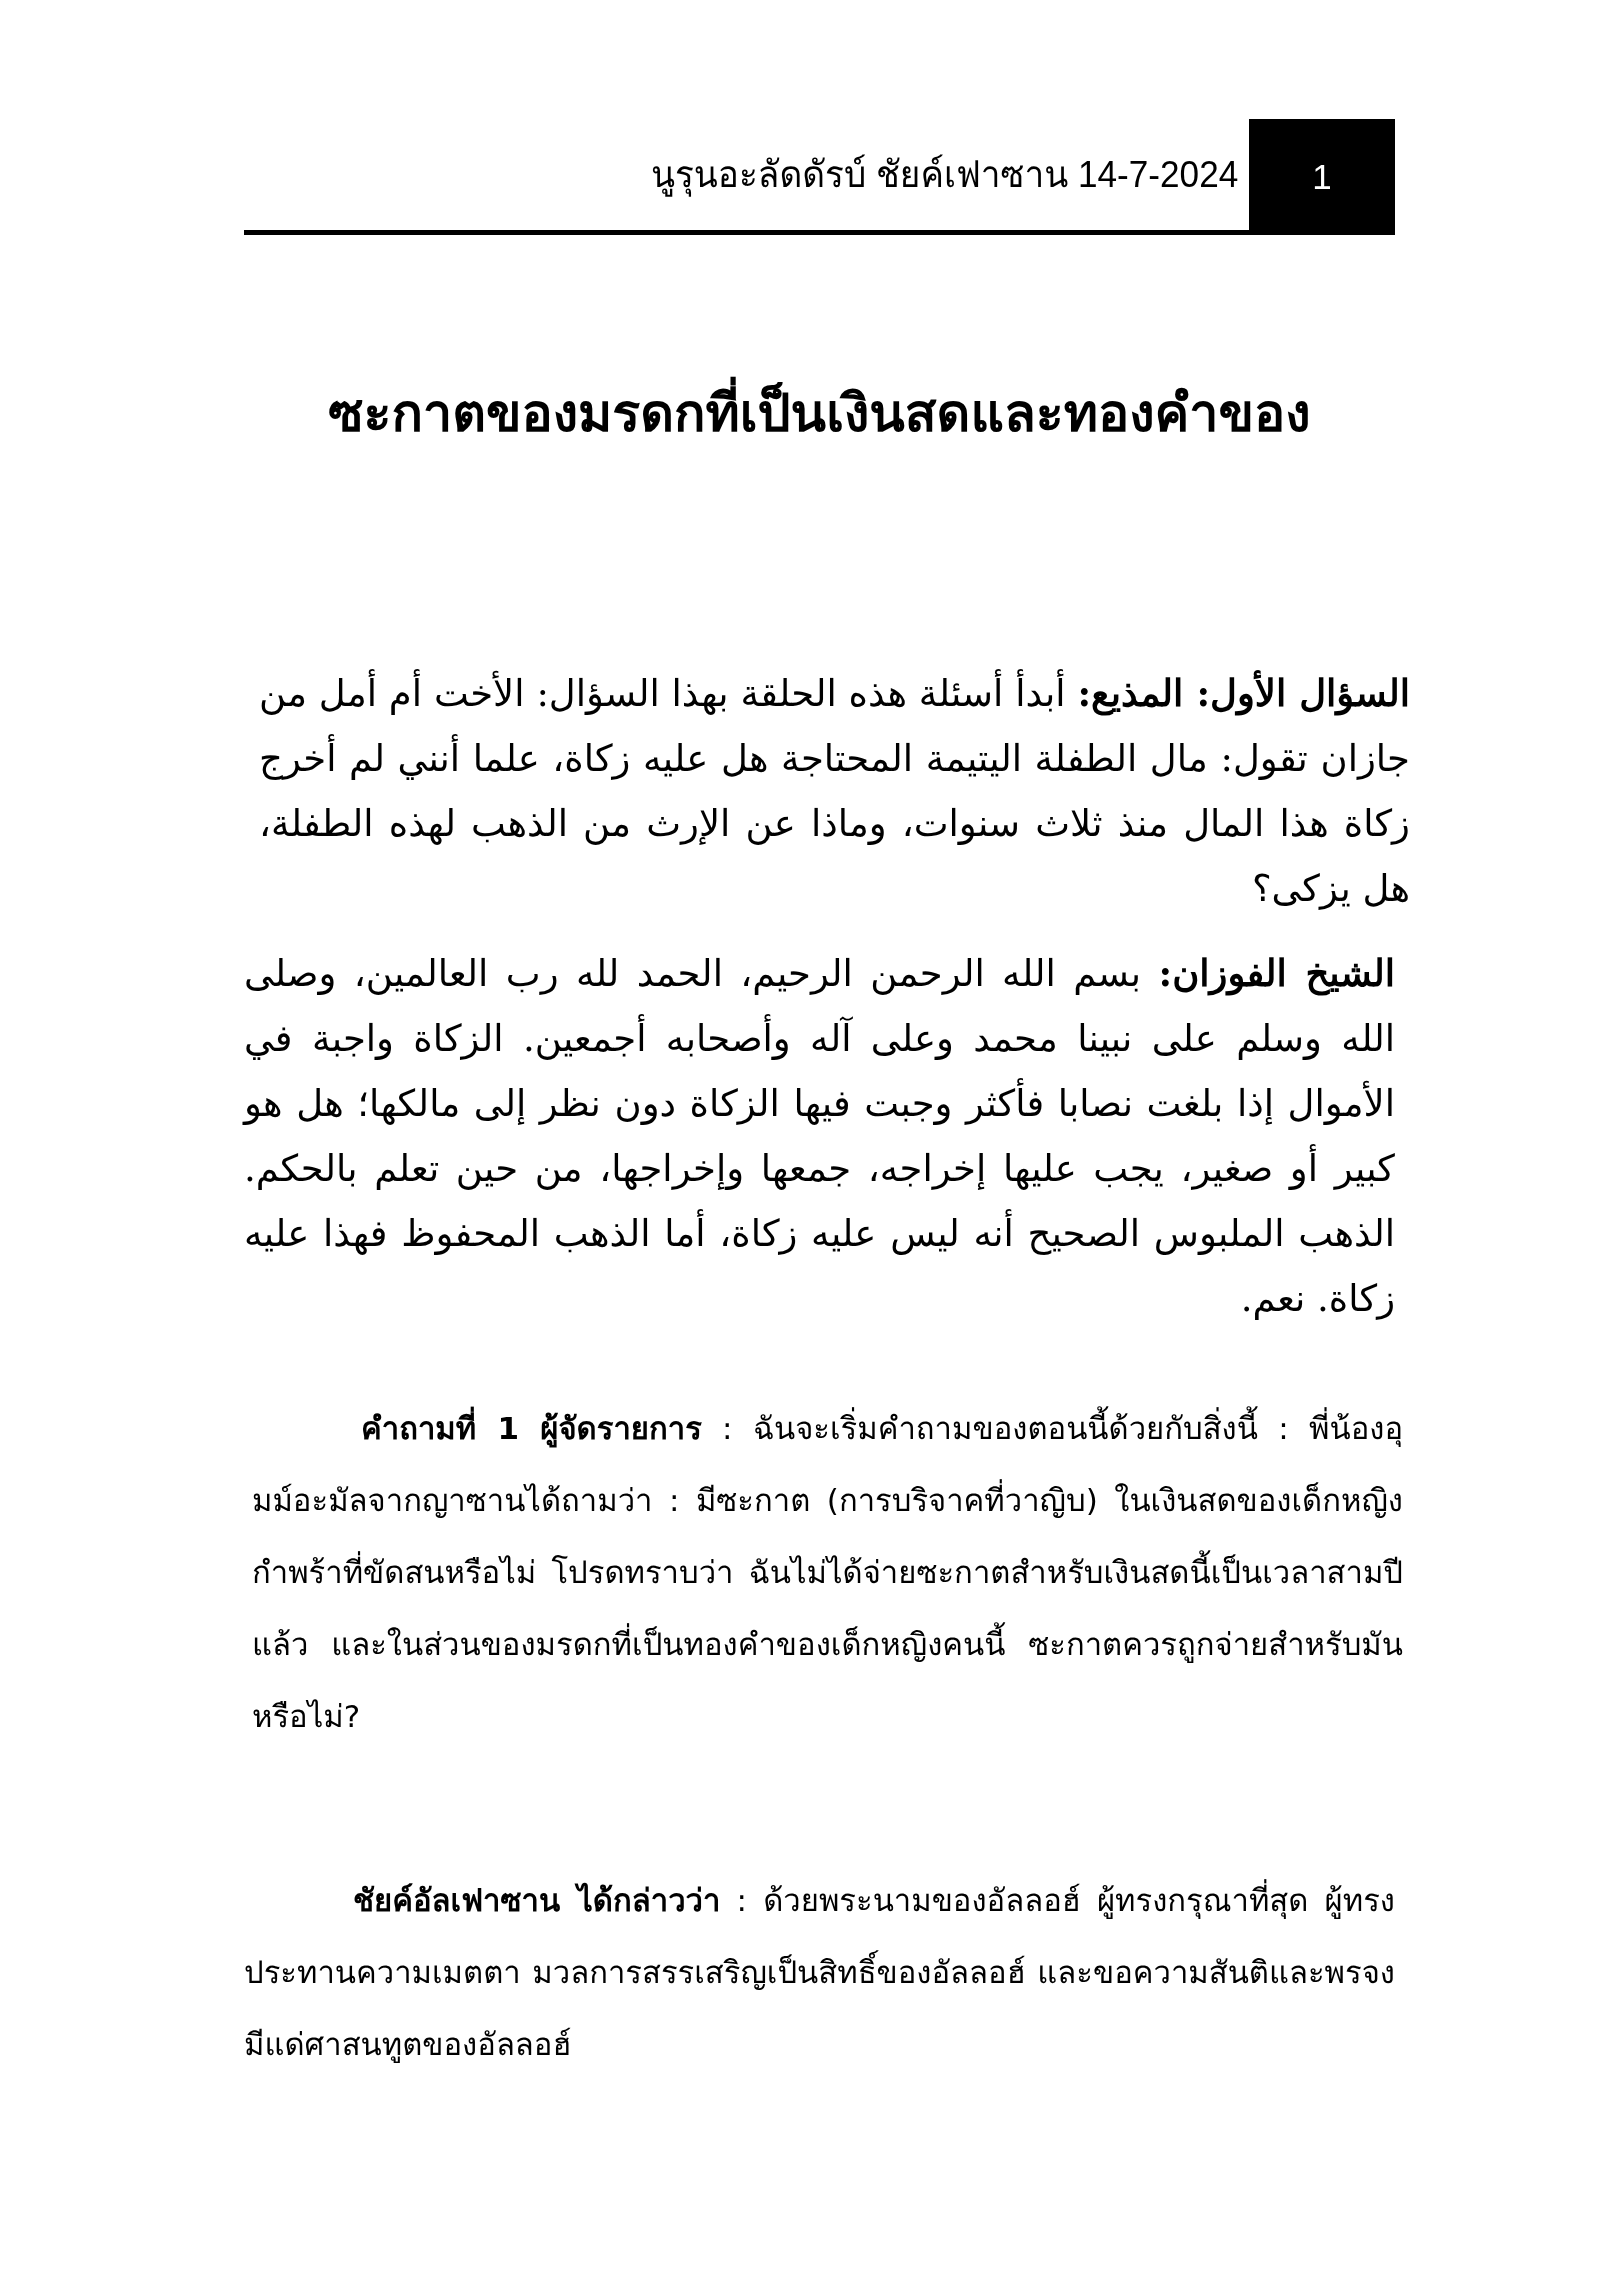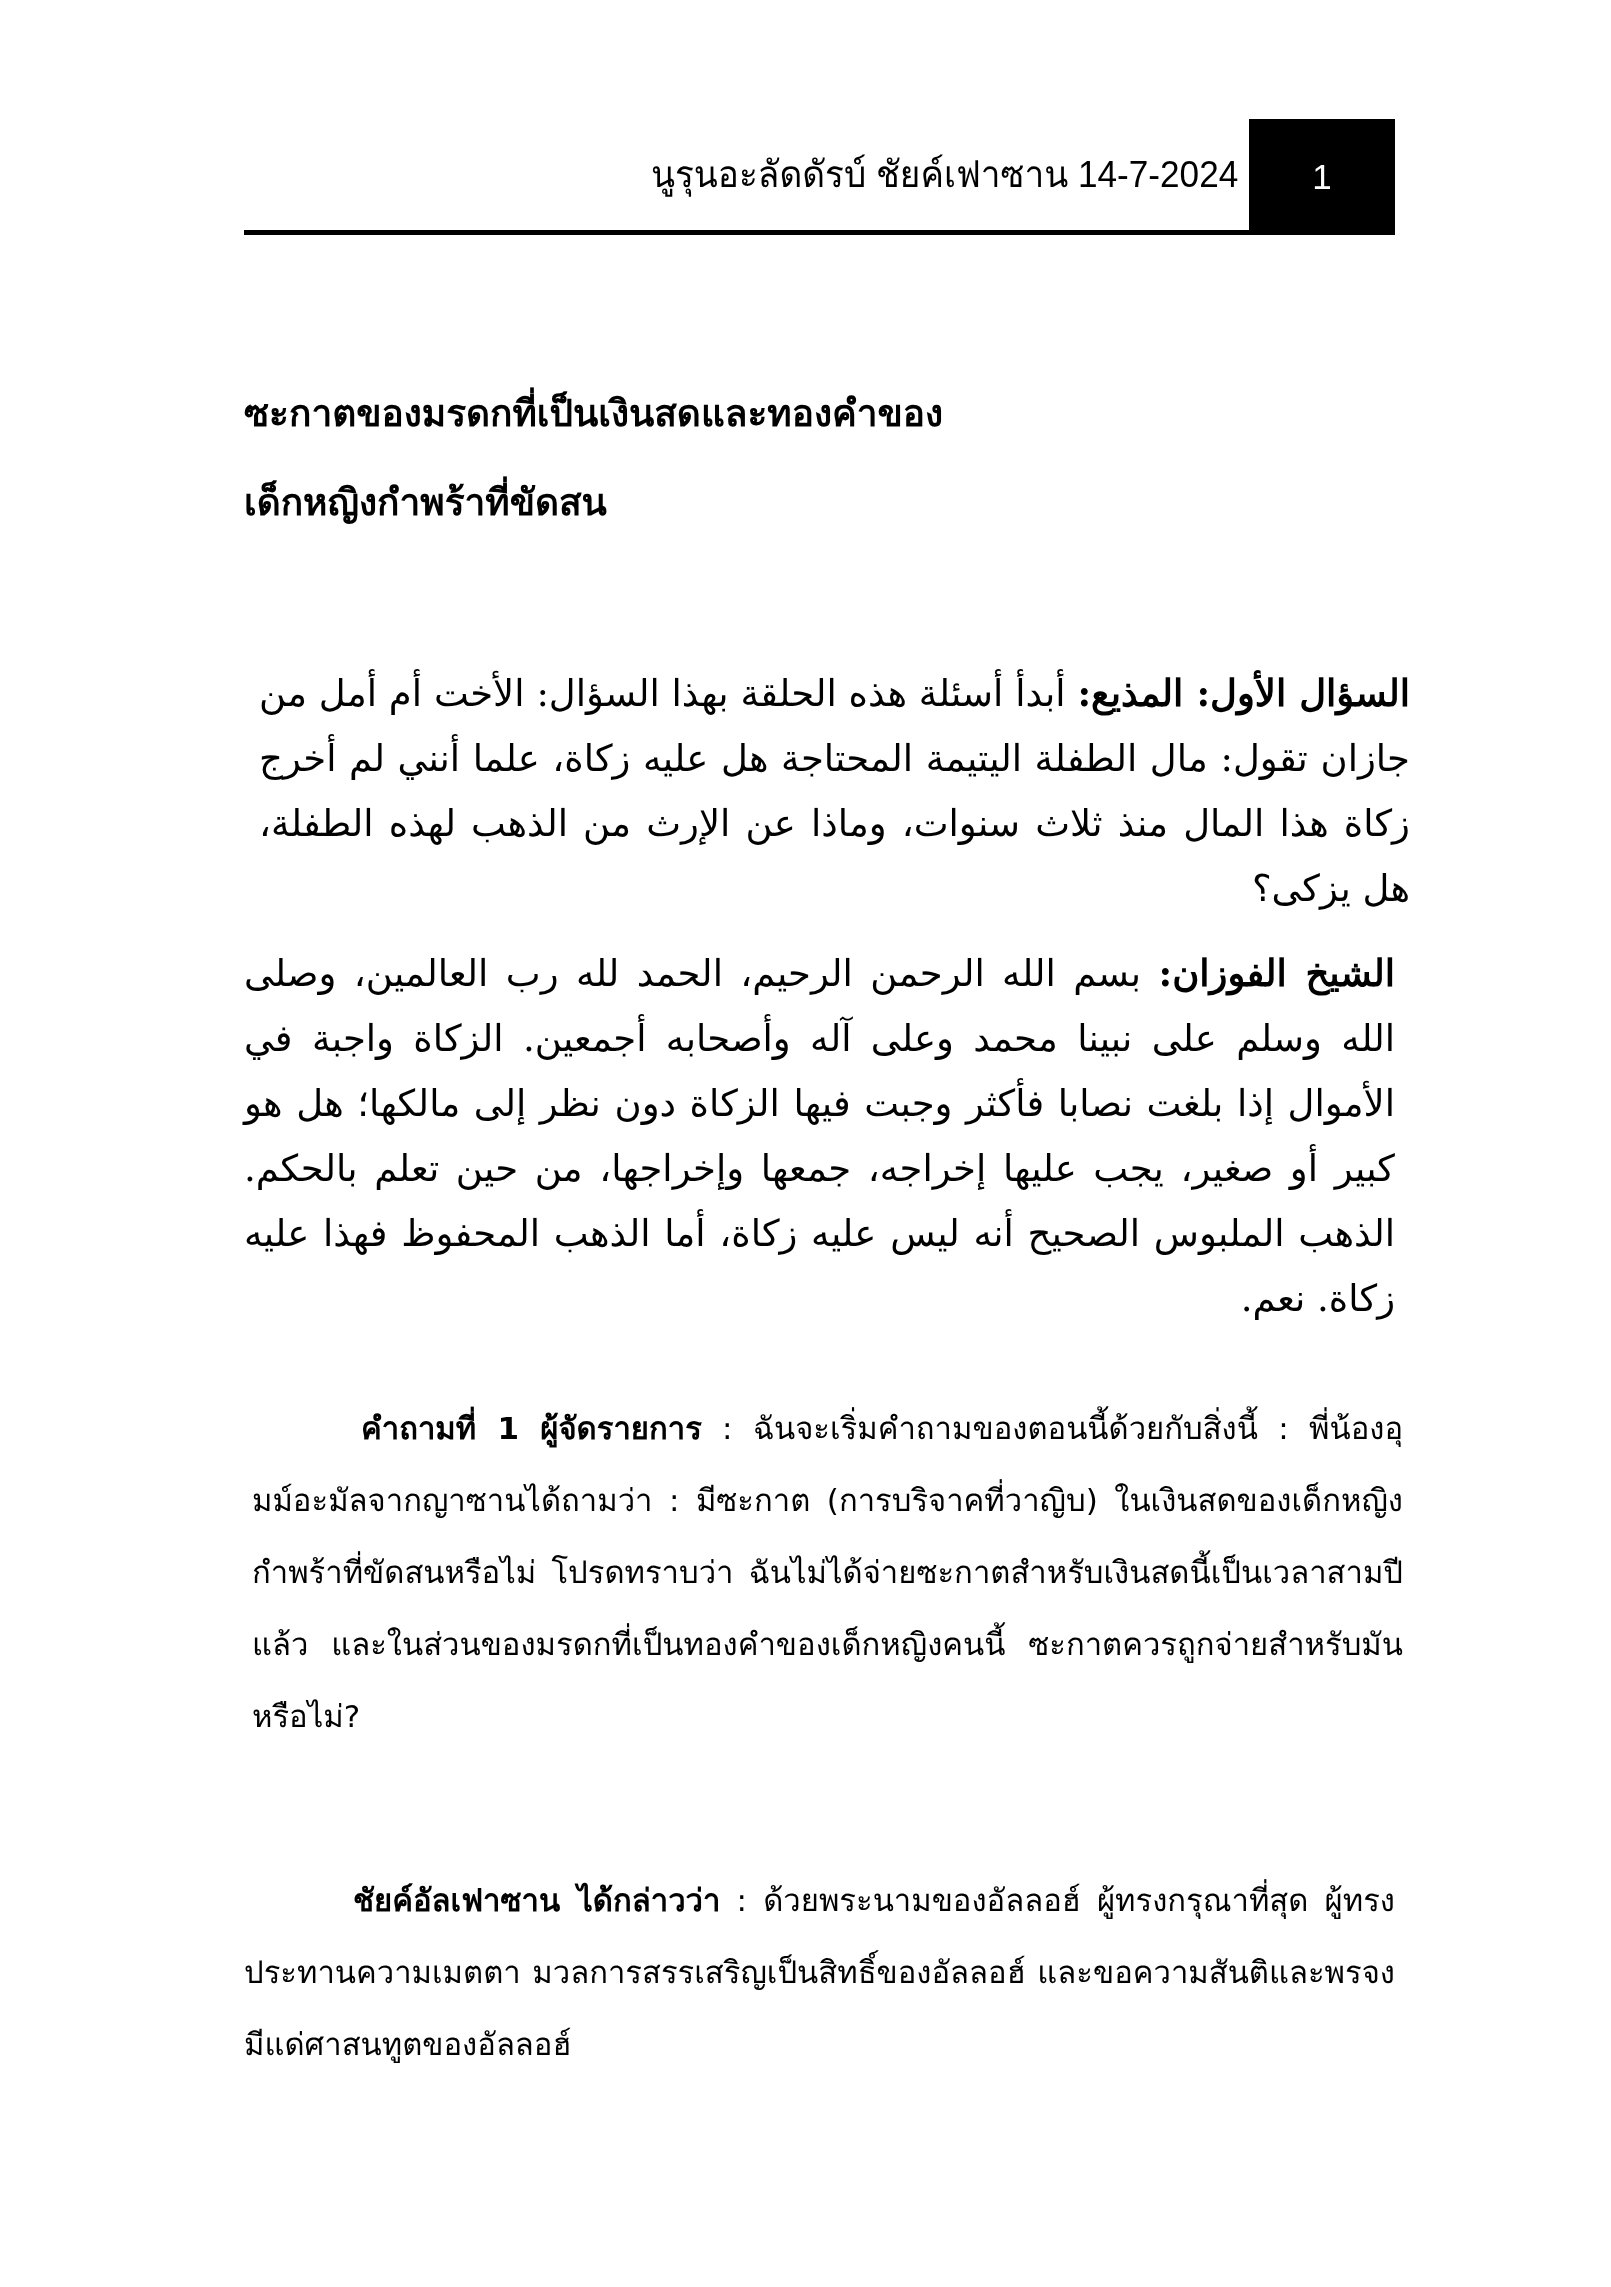--- a/index.html
+++ b/index.html
@@ -16,23 +16,23 @@
   }
   .header-rule { position: absolute; left: 0; bottom: 0; width: 1151px; height: 5.5px; background: #000; }
   .page-num-box {
     position: absolute; right: 0; top: 0; width: 146px; height: 116px; background: #000;
     display: flex; align-items: center; justify-content: center;
   }
   .page-num { color: #fff; font-family: "Liberation Sans", "DejaVu Sans", sans-serif; font-size: 35px; }
 
   
   .title {
-    position: absolute; left: 228px; top: 369px; width: 1151px; text-align: left;
+    position: absolute; left: 228px; top: 369px; width: 1151px; text-align: center;
     font-family: Liberation Sans, sans-serif; font-weight: bold;
-    font-size: 37px; line-height: 89px;
+    font-size: 52px; line-height: 89px;
   }
   .title div { white-space: nowrap; }
 
   
   .ar {
     position: absolute; left: 228px; width: 1151px; direction: rtl; text-align: justify;
     font-family: "DejaVu Serif", "Liberation Serif", serif; font-size: 37px; line-height: 65px;
     text-align-last: right;
   }
   .ar .lbl { font-weight: bold; }
@@ -57,21 +57,20 @@
   <div class="header">
     <div class="header-text">นูรุนอะลัดดัรบ์ ชัยค์เฟาซาน 14-7-2024</div>
     <div class="page-num-box">
       <span class="page-num">1</span>
     </div>
     <div class="header-rule"></div>
   </div>
 
   <div class="title">
     <div>ซะกาตของมรดกที่เป็นเงินสดและทองคำของ</div>
-    <div>เด็กหญิงกำพร้าที่ขัดสน</div>
   </div>
 
   <p class="ar ar1" style="margin:15px"><span class="lbl">السؤال الأول: المذيع:</span><span> أبدأ أسئلة هذه الحلقة بهذا السؤال: الأخت أم أمل من جازان تقول: مال الطفلة اليتيمة المحتاجة هل عليه زكاة، علما أنني لم أخرج زكاة هذا المال منذ ثلاث سنوات، وماذا عن الإرث من الذهب لهذه الطفلة، هل يزكى؟</span></p>
 
   <p class="ar ar2" style="margin:0"><span class="lbl">الشيخ الفوزان:</span><span> بسم الله الرحمن الرحيم، الحمد لله رب العالمين، وصلى الله وسلم على نبينا محمد وعلى آله وأصحابه أجمعين. الزكاة واجبة في الأموال إذا بلغت نصابا فأكثر وجبت فيها الزكاة دون نظر إلى مالكها؛ هل هو كبير أو صغير، يجب عليها إخراجه، جمعها وإخراجها، من حين تعلم بالحكم. الذهب الملبوس الصحيح أنه ليس عليه زكاة، أما الذهب المحفوظ فهذا عليه زكاة. نعم.</span></p>
 
   <p class="th th1" style="margin:8px"><span class="lbl">คำถามที่ 1 ผู้จัดรายการ</span><span> : ฉันจะเริ่มคำถามของตอนนี้ด้วยกับสิ่งนี้ : พี่น้องอุมม์อะมัลจากญาซานได้ถามว่า : มีซะกาต (การบริจาคที่วาญิบ) ในเงินสดของเด็กหญิงกำพร้าที่ขัดสนหรือไม่ โปรดทราบว่า ฉันไม่ได้จ่ายซะกาตสำหรับเงินสดนี้เป็นเวลาสามปีแล้ว และในส่วนของมรดกที่เป็นทองคำของเด็กหญิงคนนี้ ซะกาตควรถูกจ่ายสำหรับมันหรือไม่?</span></p>
 
   <p class="th th2" style="margin:0"><span class="lbl">ชัยค์อัลเฟาซาน ได้กล่าวว่า</span><span> : ด้วยพระนามของอัลลอฮ์ ผู้ทรงกรุณาที่สุด ผู้ทรงประทานความเมตตา มวลการสรรเสริญเป็นสิทธิ์ของอัลลอฮ์ และขอความสันติและพรจงมีแด่ศาสนทูตของอัลลอฮ์</span></p>
 

